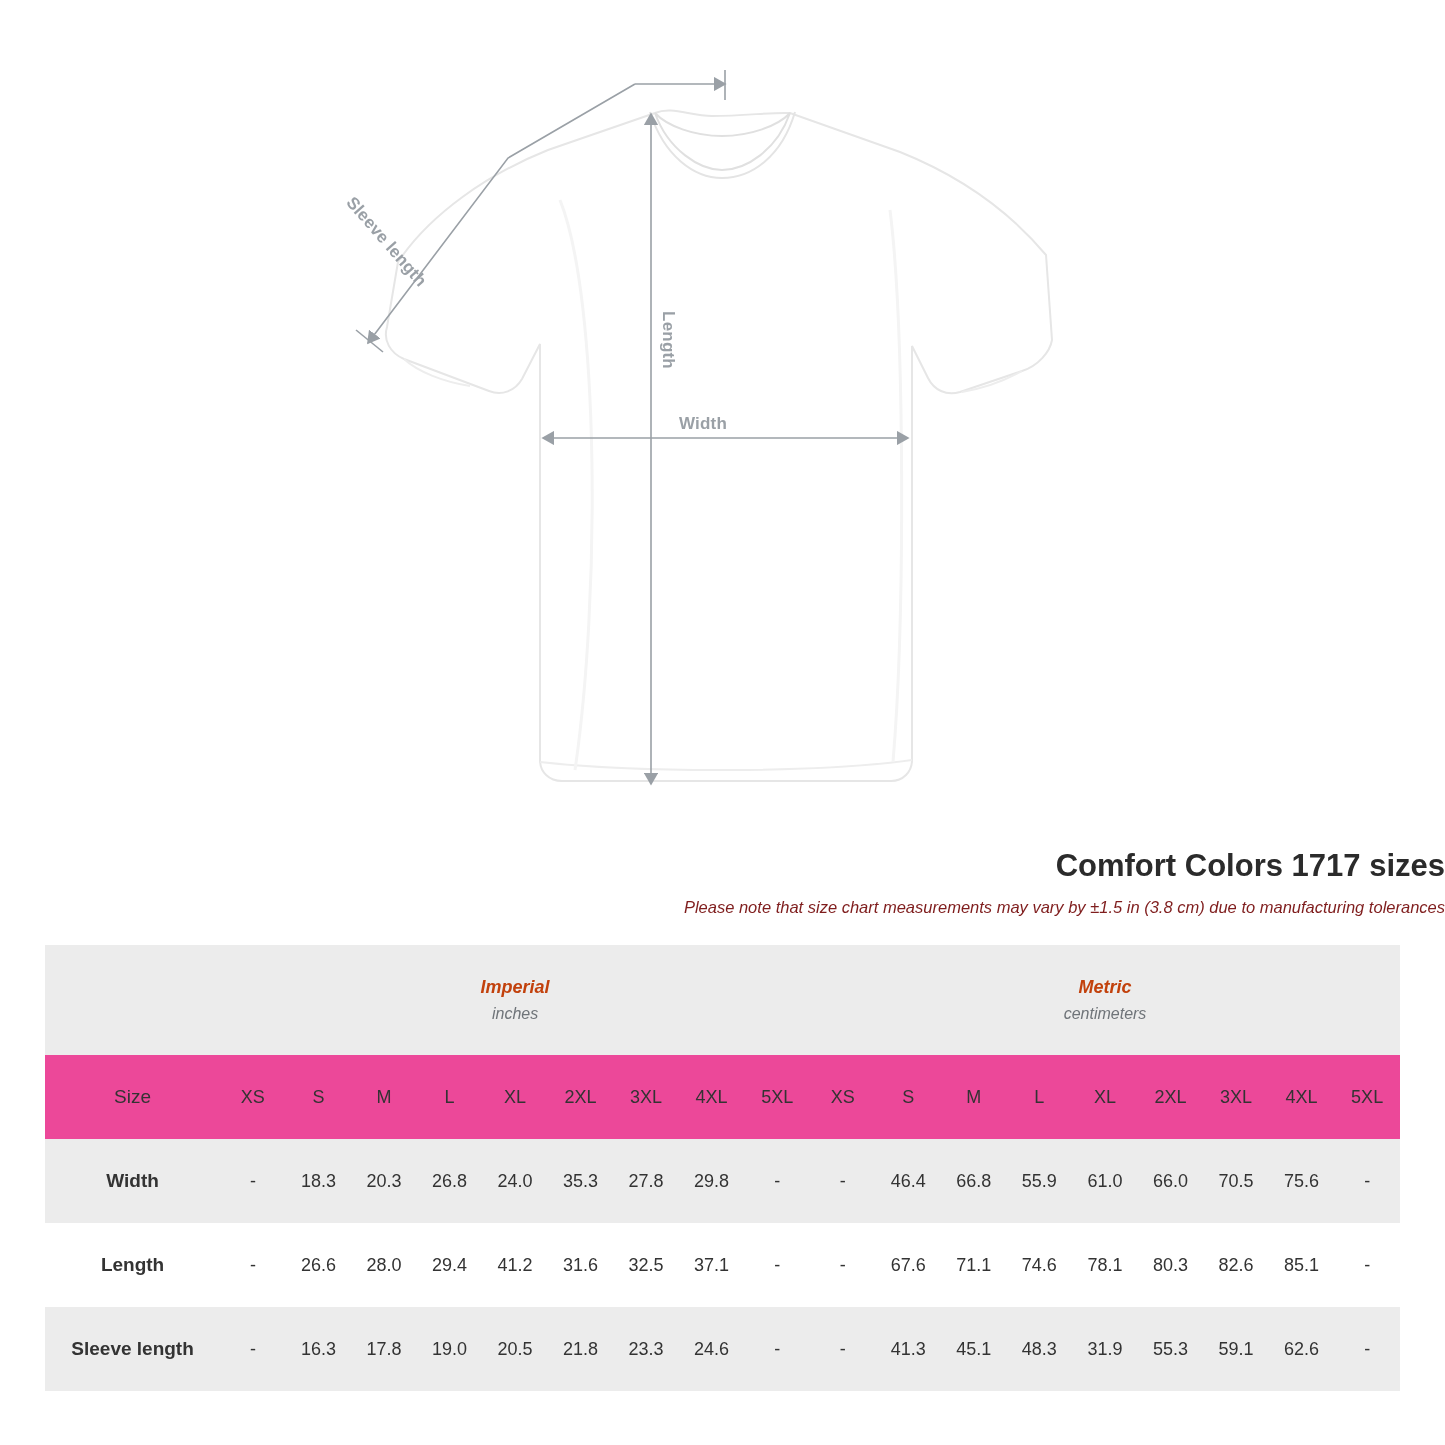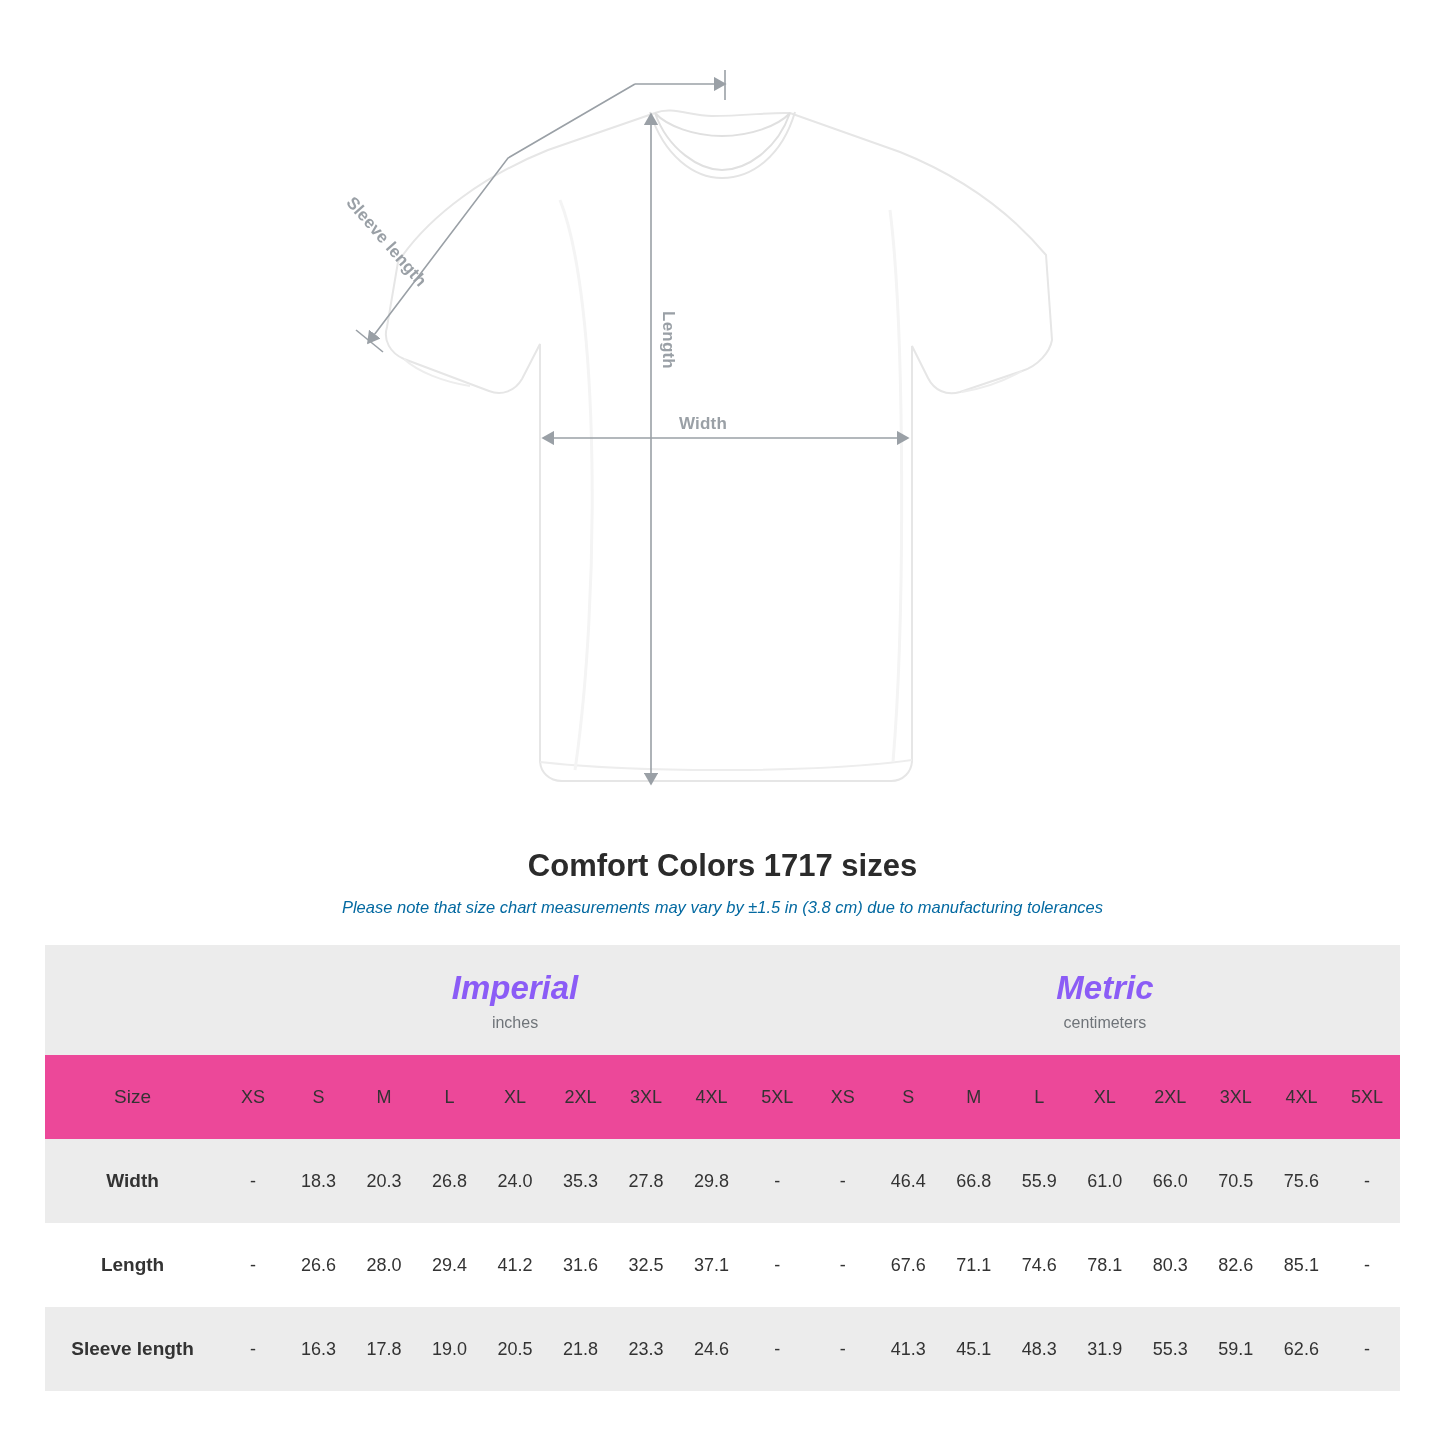--- a/index.html
+++ b/index.html
@@ -47,33 +47,33 @@
     transform: rotate(90deg);
     transform-origin: center center;
   }
   .label-width {
     left: 679px;
     top: 414px;
   }
 
   
   .heading-block {
-    text-align: center;
+    text-align: right;
     margin-top: 18px;
   }
   .chart-title {
     font-size: 31px;
     font-weight: bold;
     color: #2b2b2b;
     margin: 0;
   }
   .chart-note {
     font-size: 16.5px;
     font-style: italic;
-    color: #0369a1;
+    color: #7f1d1d;
     margin: 14px 0 0 0;
   }
 
   
   .table-wrap {
     margin: 28px 45px 0 45px;
   }
   table.size-chart {
     width: 1355px;
     border-collapse: collapse;
@@ -86,28 +86,29 @@
     font-weight: normal;
     border: none;
   }
   
   .unit-row td {
     background: #ececec;
     height: 110px;
     padding: 0;
   }
   .unit-name {
-    font-size: 33px;
+    font-size: 18px;
     font-style: italic;
     font-weight: bold;
-    color: #8b5cf6;
+    color: #c2410c;
     line-height: 1.2;
   }
   .unit-sub {
     font-size: 16px;
+    font-style: italic;
     color: #6f7479;
     margin-top: 6px;
   }
   
   .size-row td {
     height: 82px;
     font-size: 18px;
     font-weight: bold;
     color: #333333;
     background: #ec4899;

